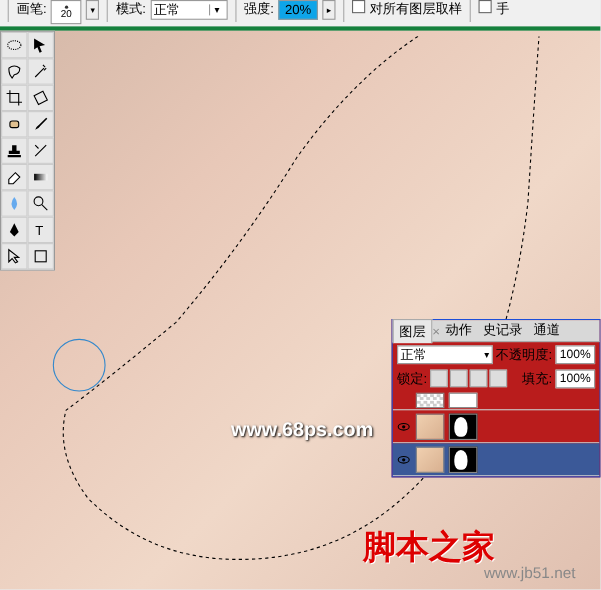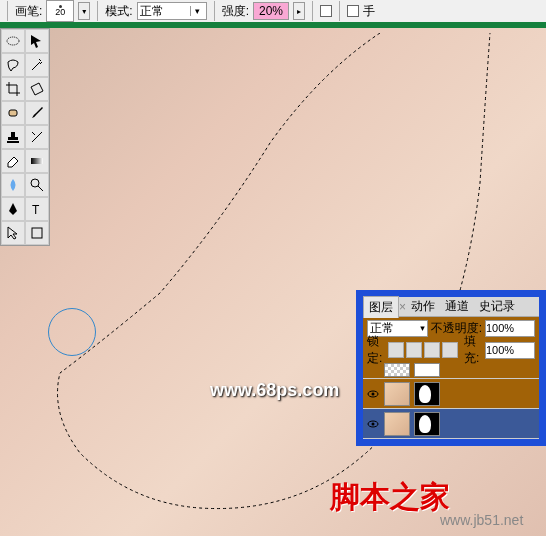--- a/index.html
+++ b/index.html
@@ -1,49 +1,49 @@
 <!DOCTYPE html>
 <html><head>
 <meta charset="utf-8">
 <style>
 * { box-sizing: border-box; margin: 0; padding: 0; font-family: "SimSun", "宋体", sans-serif; font-size: 12px; }
 body { width: 546px; height: 536px; background: #e8e8e8; position: relative; overflow: hidden; }
 
-.top-toolbar { height: 28px; background: #f0f0f0; border-bottom: 6px solid #15803d; display: flex; align-items: center; padding: 0 4px; gap: 4px; }
+.top-toolbar { height: 28px; background: #f0f0f0; border-bottom: 4px solid #15803d; display: flex; padding: 0 4px; gap: 4px; }
 .top-toolbar .divider { width: 1px; height: 20px; background: #aaa; margin: 0 3px; }
 .brush-preview { width: 28px; height: 22px; border: 1px solid #999; background: #fff; display: flex; flex-direction: column; align-items: center; justify-content: center; cursor: pointer; }
 .brush-preview .dot { width: 3px; height: 3px; border-radius: 50%; background: #333; }
 .brush-preview .num { font-size: 9px; line-height: 9px; }
 .label { color: #000; }
 .dropdown { border: 1px solid #999; background: #fff; height: 18px; display: flex; align-items: center; padding: 0 2px; cursor: pointer; }
 .dropdown .arrow { width: 14px; text-align: center; border-left: 1px solid #999; font-size: 9px; }
-.small-input { width: 36px; height: 18px; border: 1px solid #999; background: #f9a8d4; text-align: center; }
+.small-input { width: 36px; height: 18px; border: 1px solid #999; background: #0ea5e9; text-align: center; }
 .small-arrow { width: 12px; height: 18px; border: 1px solid #999; background: #eee; display: flex; align-items: center; justify-content: center; font-size: 8px; cursor: pointer; }
 .checkbox { width: 12px; height: 12px; border: 1px solid #666; background: #fff; cursor: pointer; }
 
 .tools-panel { position: absolute; left: 0; top: 28px; width: 50px; background: #e0e0e0; border: 1px solid #999; z-index: 10; }
 .tools-panel .row { display: flex; }
 .tools-panel .tool { width: 24px; height: 24px; border: 1px solid #ccc; background: #e8e8e8; display: flex; align-items: center; justify-content: center; cursor: pointer; }
 .tools-panel .tool svg { width: 16px; height: 16px; }
 
 .canvas { position: absolute; left: 0; top: 28px; right: 0; bottom: 0; background: linear-gradient(135deg, #d4b8a8 0%, #e8c8b8 30%, #f0d8c8 60%, #e0c0b0 100%); }
 .selection { position: absolute; left: 40px; top: 5px; width: 480px; height: 490px; pointer-events: none; }
 .brush-circle { position: absolute; left: 48px; top: 280px; width: 48px; height: 48px; border: 1px solid #3388cc; border-radius: 50%; pointer-events: none; }
 
 .watermark1 { position: absolute; left: 210px; top: 352px; color: #fff; font-size: 18px; font-weight: bold; text-shadow: 1px 1px 2px #000; font-family: Arial; }
 .watermark2 { position: absolute; left: 330px; bottom: 18px; color: #d00; font-size: 30px; font-weight: bold; font-family: "KaiTi"; text-shadow: 1px 1px 0 #fff; }
 .watermark3 { position: absolute; left: 440px; bottom: 8px; color: #888; font-size: 14px; font-family: Arial; }
 
-.layers-panel { position: absolute; right: 0; top: 290px; width: 190px; background: #a16207; border: 7px solid #1d4ed8; z-index: 20; }
+.layers-panel { position: absolute; right: 0; top: 290px; width: 190px; background: #b91c1c; border: 1px solid #1d4ed8; z-index: 20; }
 .layers-panel .tabs { display: flex; background: #d8d8d8; border-bottom: 1px solid #aaa; height: 20px; align-items: center; font-size: 11px; }
 .layers-panel .tab { padding: 2px 5px; cursor: pointer; }
 .layers-panel .tab.active { background: #e8e8e8; border: 1px solid #aaa; border-bottom: none; }
 .layers-panel .controls-row { display: flex; align-items: center; height: 22px; padding: 0 4px; gap: 3px; font-size: 11px; }
 .layers-panel .mini-dropdown { border: 1px solid #999; background: #fff; height: 17px; flex: 1; display: flex; align-items: center; padding: 0 2px; cursor: pointer; }
-.layers-panel .mini-input { width: 50px; height: 17px; border: 1px solid #999; background: #fff; font-size: 11px; }
+.layers-panel .mini-input { width: 36px; height: 17px; border: 1px solid #999; background: #fff; text-align: center; font-size: 11px; }
 .lock-icons { display: flex; gap: 2px; }
 .lock-icons .li { width: 16px; height: 16px; border: 1px solid #aaa; background: #ddd; cursor: pointer; }
 
 .layer-list { max-height: 180px; overflow: hidden; }
 .layer-row { display: flex; align-items: center; height: 30px; border-bottom: 1px solid #ccc; padding: 0 3px; gap: 4px; cursor: pointer; }
 .layer-row.selected { background: #3b5998; color: #fff; }
 .eye { width: 14px; height: 14px; display: flex; align-items: center; justify-content: center; }
 .eye svg { width: 12px; height: 12px; }
 .thumb { width: 26px; height: 24px; border: 1px solid #888; background: linear-gradient(135deg, #f0d0b0, #d8b090); }
 .mask { width: 26px; height: 24px; border: 1px solid #888; background: #000; position: relative; }
@@ -66,20 +66,21 @@
   <div class="dropdown" style="width:70px">
     <span style="flex:1">正常</span>
     <span class="arrow">▾</span>
   </div>
   <div class="divider"></div>
   <span class="label">强度:</span>
   <input class="small-input" value="20%" style="">
   <div class="small-arrow">▸</div>
   <div class="divider"></div>
   <div class="checkbox"></div>
+  <span class="label">对所有图层取样</span>
   <div class="divider"></div>
   <div class="checkbox"></div>
   <span class="label">手</span>
 </div>
 
 <div class="canvas">
   <svg class="selection" viewBox="0 0 480 490">
     <path d="M 340 0 Q 280 40 230 110 Q 180 190 120 260 Q 60 310 20 340 Q 10 380 40 420 Q 90 470 160 475 Q 240 480 300 440 Q 360 400 400 320 Q 430 240 440 150 Q 445 70 450 0" fill="none" stroke="#000" stroke-width="1" stroke-dasharray="3 3"></path>
   </svg>
   <div class="brush-circle"></div>
@@ -204,22 +205,22 @@
         </svg>
       </div>
   </div>
 </div>
 
 <div class="layers-panel">
   <div class="tabs">
     <div class="tab active">图层</div>
     <span style="color:#888">×</span>
     <div class="tab">动作</div>
+    <div class="tab">史记录</div>
     <div class="tab">通道</div>
-    <div class="tab">史记录</div>
   </div>
   <div class="controls-row">
     <div class="mini-dropdown">
       <span style="flex:1">正常</span>
         <span style="font-size:9px">▾</span>
     </div>
     <span>不透明度:</span>
     <input class="mini-input" value="100%" style="">
   </div>
   <div class="controls-row">

